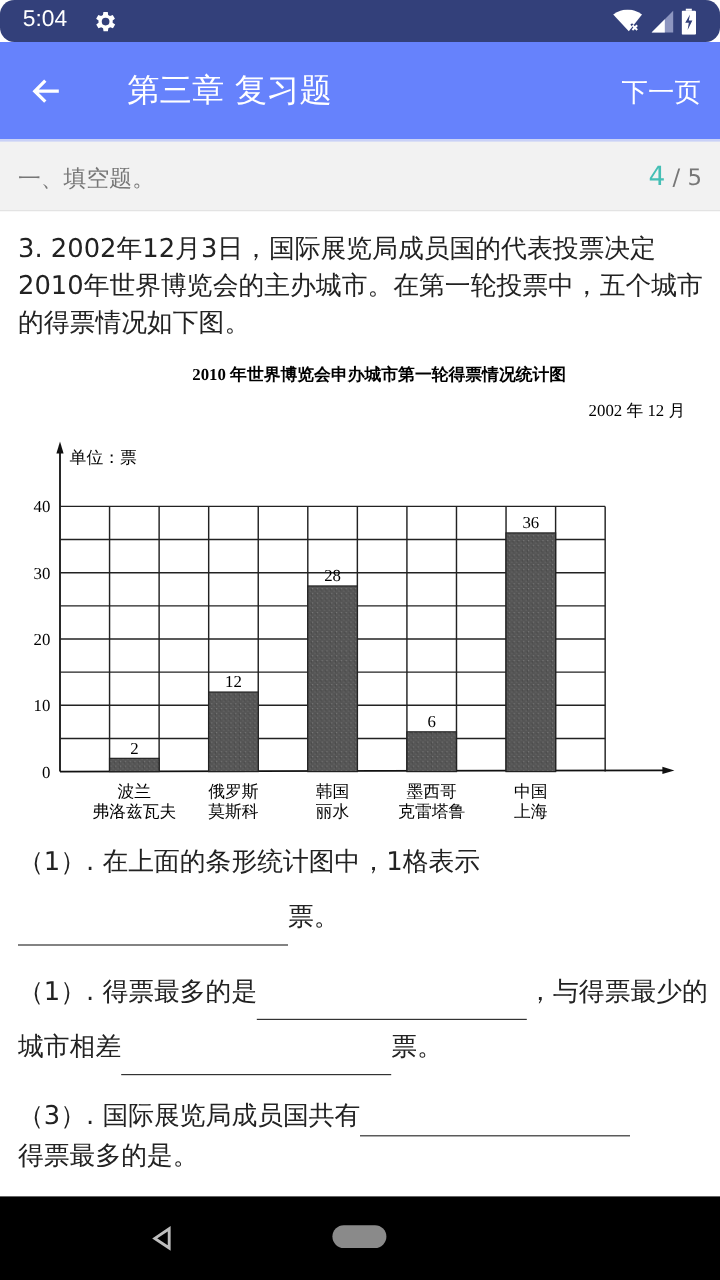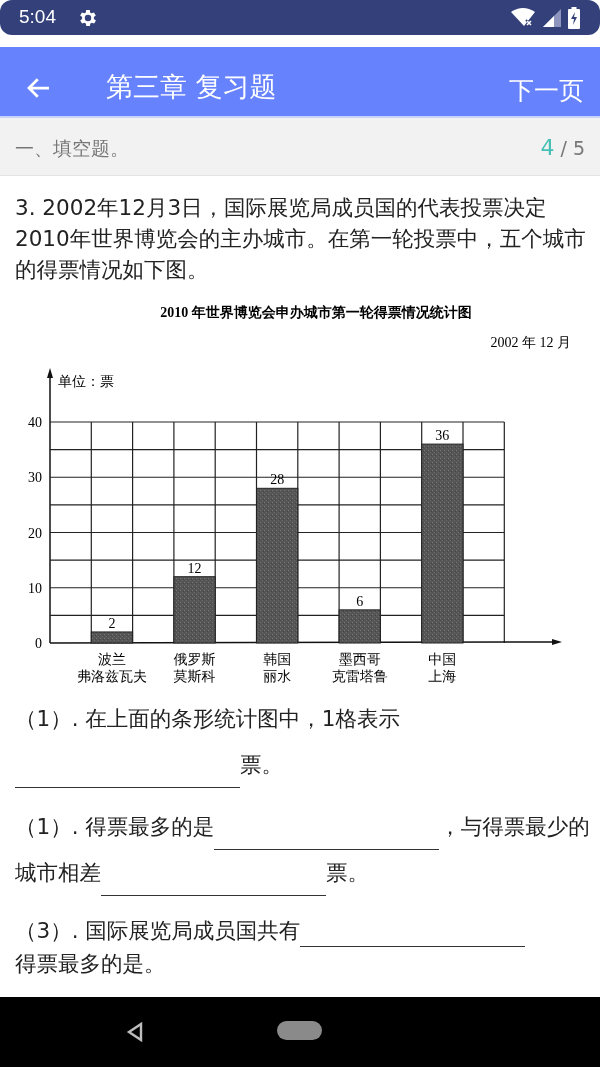--- a/index.html
+++ b/index.html
@@ -2,24 +2,24 @@
 <html><head>
 <meta charset="utf-8">
 <style>
   html, body { margin:0; padding:0; }
   body { width:600px; height:1067px; position:relative; overflow:hidden; background:#ffffff;
          font-family:"DejaVu Sans","Liberation Sans",sans-serif; color:#222; }
   .statusbar { position:absolute; left:0; top:0; width:600px; height:35px; background:#33407a; color:#fff;border-radius:12px; }
   .statusbar .time { position:absolute; left:19px; top:6px; font-size:19px; font-family:"Liberation Sans",sans-serif; }
   .statusbar .gear { position:absolute; left:77px; top:7px; width:22px; height:22px; }
   .statusbar .icons { position:absolute; right:20px; top:7px; display:flex; gap:6px; align-items:center; }
-  .appbar { position:absolute; left:0; top:47px; width:600px; height:102px; background:#6682fc; color:#fff; }
+  .appbar { position:absolute; left:0; top:35px; width:600px; height:102px; background:#6682fc; color:#fff; }
   .appbar .back { position:absolute; left:24px; top:26px; width:30px; height:30px; cursor:pointer; }
   .appbar .title { position:absolute; left:106px; top:22px; font-size:27px; }
-  .appbar .next { position:absolute; right:16px; top:27px; font-size:25px; cursor:pointer; }
+  .appbar .next { position:absolute; right:16px; top:27px; font-size:22px; cursor:pointer; }
   .subbar { position:absolute; left:0; top:116px; width:600px; height:60px; background:#f2f2f2; border-top:2px solid #c9d1f7; border-bottom:1px solid #e3e3e3; box-sizing:border-box; color:#777; }
   .subbar .section { position:absolute; left:15px; top:18px; font-size:19px; }
   .subbar .right { position:absolute; right:15px; top:17px; font-size:19px; display:flex; align-items:baseline; gap:6px; }
   .subbar .cur { color:#45bfb5; font-size:22px; }
   .content { position:absolute; left:0; top:176px; width:600px; height:820px; }
   .qtext { position:absolute; left:15px; top:16px; width:575px; font-size:21.5px; line-height:31px; color:#222; }
   .chart { position:absolute; left:0; top:118px; width:600px; height:400px; font-family:"Liberation Serif","DejaVu Serif",serif; color:#111; }
   .sub { position:absolute; left:15px; width:575px; font-size:21.5px; line-height:46px; color:#222; }
   .blank { display:inline-block; border-bottom:1.5px solid #333; height:26px; vertical-align:bottom; }
   .navbar { position:absolute; left:0; top:997px; width:600px; height:70px; background:#000; }

